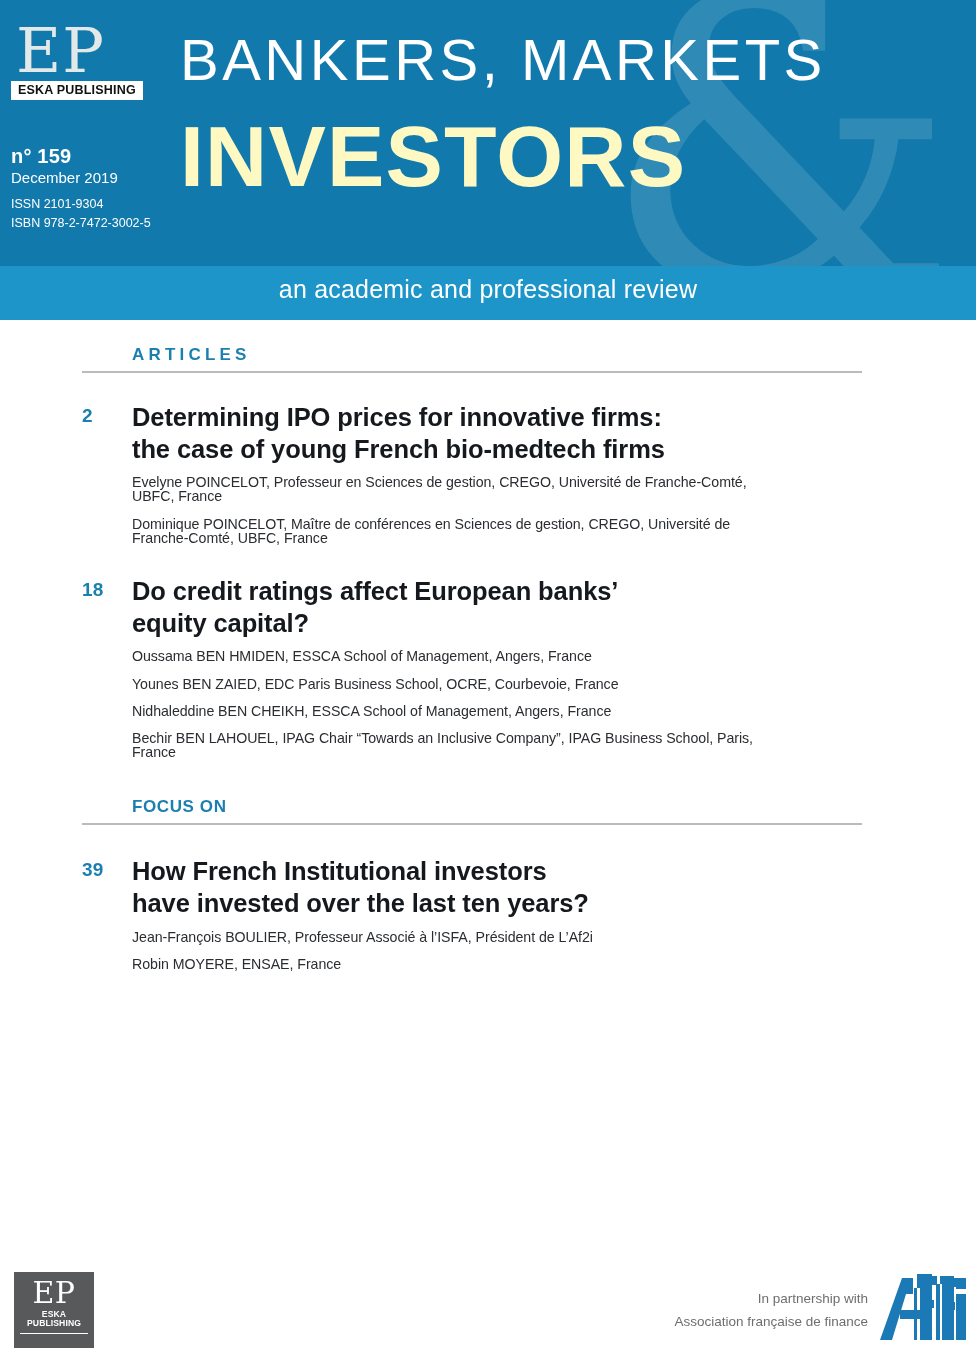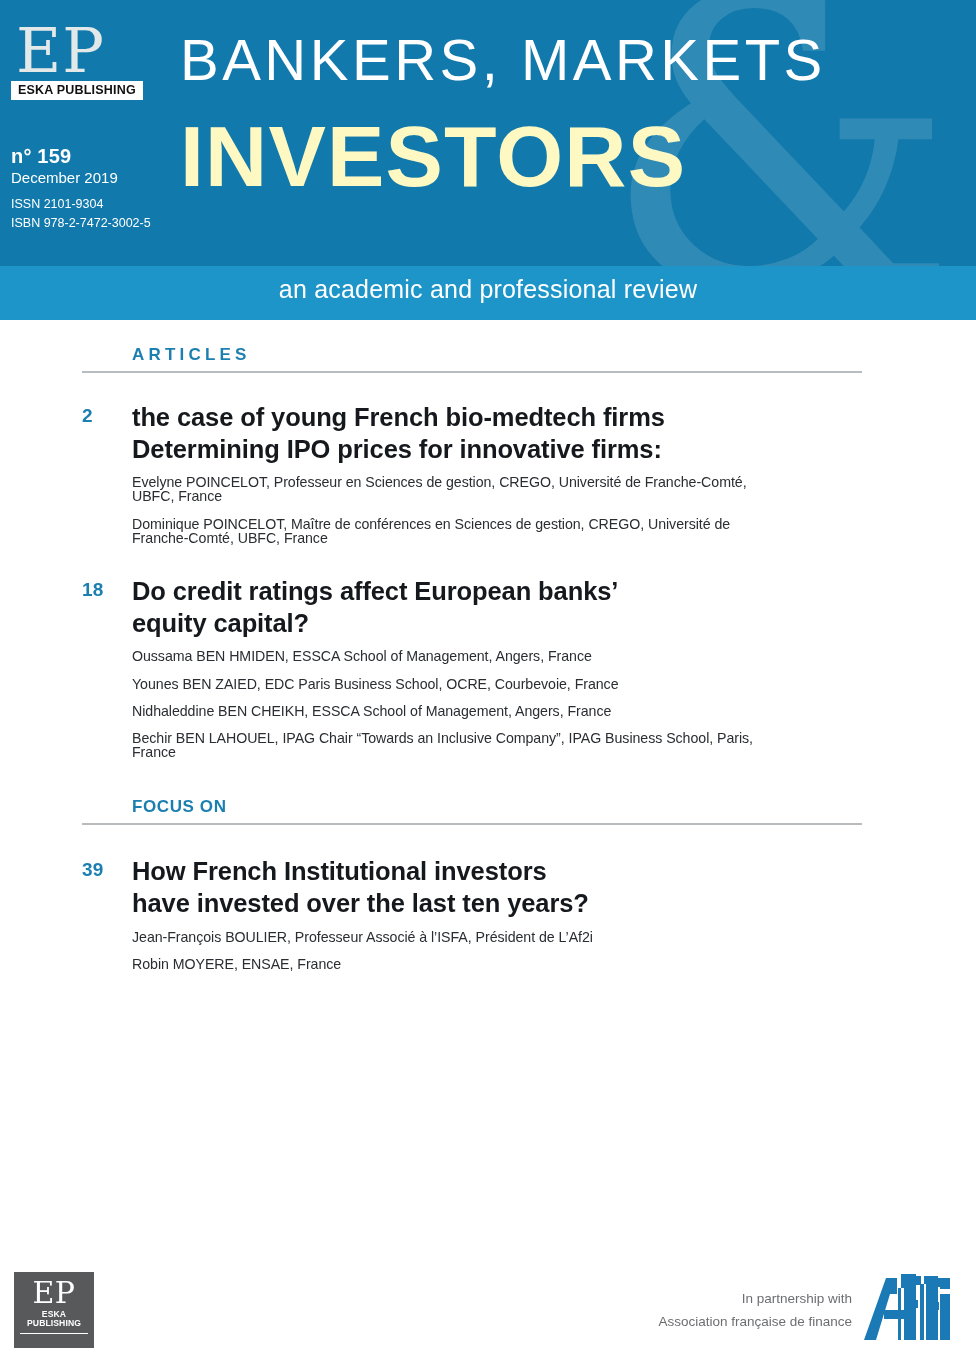--- a/index.html
+++ b/index.html
@@ -228,21 +228,21 @@
     font-size: 11px;
     font-weight: bold;
     letter-spacing: 2.6px;
     line-height: 1;
     padding-left: 3px;
     margin-top: 36px;
   }
 
   .partner {
     position: absolute;
-    right: 26px;
+    right: 10px;
     top: 18px;
     display: flex;
     align-items: flex-end;
     gap: 12px;
     justify-content: flex-end;
   }
   .partner-text {
     text-align: right;
     color: #6d6e71;
     font-size: 13.5px;
@@ -280,22 +280,22 @@
 </div>
 
 <div class="content">
   <div id="sections-root">
       <div class="section" style="margin-top: 32px;">
         <div class="section-head articles">ARTICLES</div>
         <div class="section-rule"></div>
         <div class="entry" style="margin-top: 28px;">
           <div class="entry-page">2</div>
           <div class="entry-title">
+            <div>Determining IPO prices for innovative firms:</div>
             <div>the case of young French bio-medtech firms</div>
-            <div>Determining IPO prices for innovative firms:</div>
           </div>
           <div class="authors">
             <div class="author-line">Evelyne POINCELOT, Professeur en Sciences de gestion, CREGO, Université de Franche-Comté, UBFC, France</div>
             <div class="author-line">Dominique POINCELOT, Maître de conférences en Sciences de gestion, CREGO, Université de Franche-Comté, UBFC, France</div>
           </div>
         </div>
         <div class="entry" style="margin-top: 30px;">
           <div class="entry-page">18</div>
           <div class="entry-title">
             <div>Do credit ratings affect European banks’</div>

